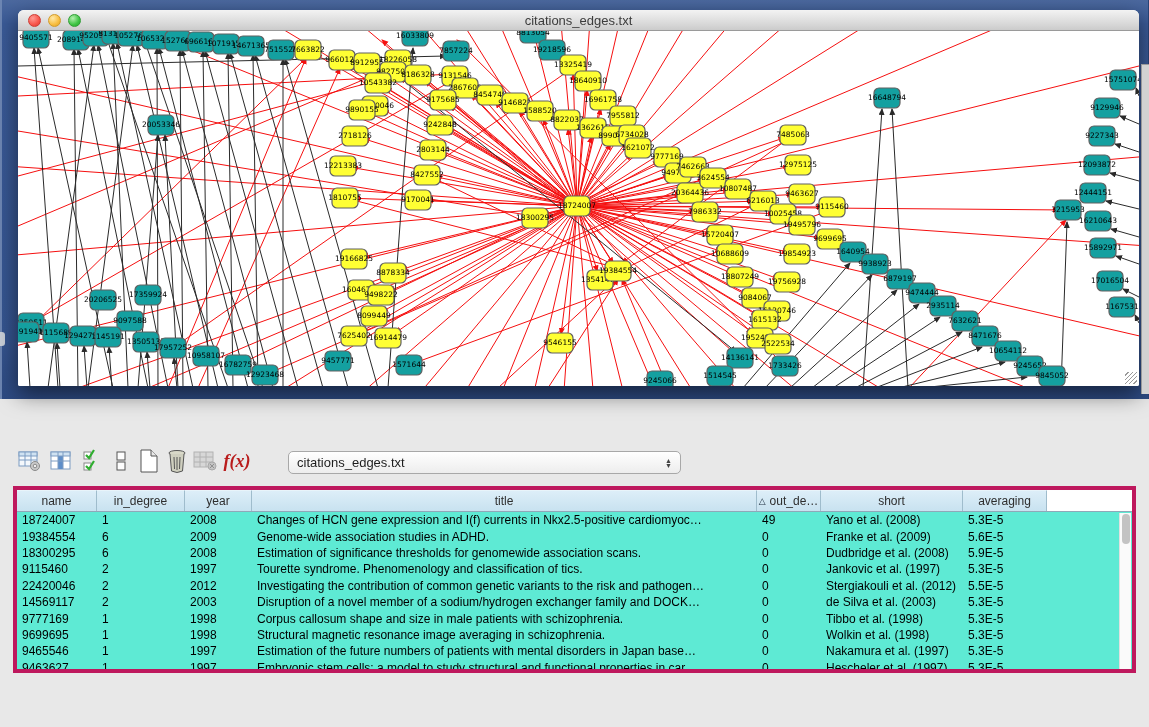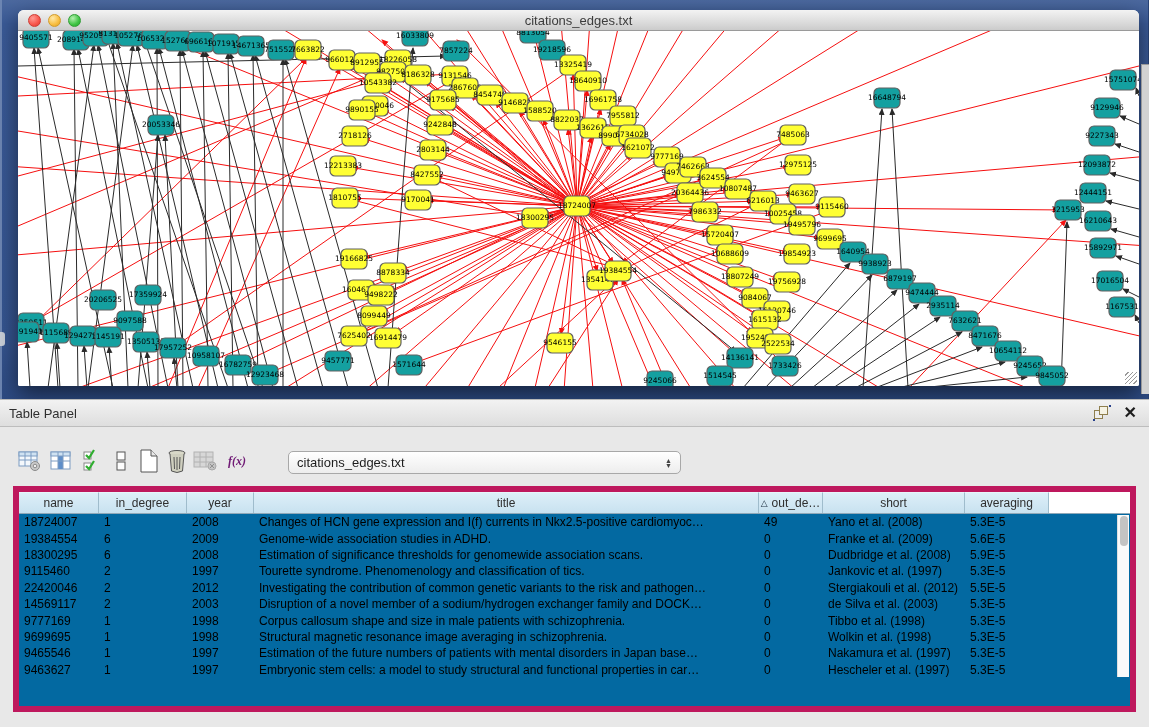--- a/index.html
+++ b/index.html
@@ -38,29 +38,29 @@
   .panelbar .spacer { flex:1; }
   .float-ic { width:16px; height:14px; position:relative; margin-right:14px; cursor:pointer; }
   .float-ic .sq1 { position:absolute; left:0; top:4px; width:9px; height:9px; border:1px solid #8f7f4e; background:#eee; }
   .float-ic .sq2 { position:absolute; left:5px; top:0; width:9px; height:9px; border:1px solid #8f7f4e; background:#f6f3e4; }
   .float-ic .d1,.float-ic .d2 { position:absolute; width:2px; height:2px; background:#27408b; }
   .float-ic .d1 { left:-1px; top:13px; } .float-ic .d2 { right:-1px; top:-1px; }
   .close-ic { font-size:16px; font-weight:bold; color:#1d1d1d; margin-right:12px; cursor:pointer; line-height:14px; }
 
   .toolbar { position:absolute; left:0; top:428px; width:1149px; height:58px; background:#e8e8e8; }
   .tool { position:absolute; top:20px; width:26px; height:26px; display:flex; align-items:center; justify-content:center; cursor:pointer; }
-  .fx { font-family:"Liberation Serif", serif; font-style:italic; font-weight:bold; font-size:12px; color:#701a75; }
+  .fx { font-family:"Liberation Serif", serif; font-style:italic; font-weight:bold; font-size:18px; color:#b91c1c; }
   .dropdown { position:absolute; left:288px; top:23px; width:393px; height:23px;
     background:linear-gradient(180deg,#ffffff,#ededed); border:1px solid #a8a8a8; border-radius:5px;
     display:flex; align-items:center; font-size:13px; color:#1d1d1d; padding:0 8px; cursor:pointer; }
   .dropdown .val { flex:1; }
   .stepper { display:flex; flex-direction:column; line-height:5px; font-size:7px; color:#444; }
 
-  .tablewrap { position:absolute; left:13px; top:486px; width:1123px; height:226px;
-    background:#0369a1; border:6px solid #be185d; overflow:hidden; }
+  .tablewrap { position:absolute; left:13px; top:486px; width:1123px; height:187px;
+    background:#5eead4; border:4px solid #be185d; overflow:hidden; }
   .thead { display:flex; height:22px; border-bottom:1px solid #8fa8b8; }
   .th { background:linear-gradient(180deg,#ddeef8,#c8e2f0); border-right:1px solid #9fbccc; border-top:1px solid #e8f4fa;
     font-size:12px; color:#2e2e2e; display:flex; align-items:center; justify-content:center; overflow:hidden; white-space:nowrap; cursor:pointer; }
   .th .tri { font-size:9px; margin-right:4px; color:#234; }
   .th.filler { background:#fff; border-right:none; border-top:none; cursor:default; }
   .trow { display:flex; height:16.4px; }
   .td { font-size:12px; color:#000; padding-left:5px; overflow:hidden; white-space:nowrap; display:flex; align-items:center; cursor:default; }
   .vscroll { position:absolute; right:1px; top:23px; width:12px; height:162px; background:#fafafa; border-left:1px solid #e0e0e0; }
   .vthumb { position:absolute; left:2px; top:1px; width:8px; height:30px; background:#c3c3c3; border-radius:4px; cursor:pointer; }
 
@@ -786,31 +786,20 @@
               <rect x="629" y="340" width="26" height="20" rx="5" ry="5" fill="#14a0a0" stroke="#606060" stroke-width="1.2"></rect>
               <text x="642" y="352" text-anchor="middle" font-size="7.5" fill="#000" font-family="&quot;DejaVu Sans&quot;, sans-serif">9245066</text>
             </g>
           </svg>
       </div>
       <div class="grip"></div>
     </div>
     <div class="side-strip"></div>
   </div>
 
-  <div class="panelbar">
-    <span class="ptitle">Table Panel</span>
-    <span class="spacer"></span>
-    <span class="float-ic">
-        <span class="sq1"></span>
-        <span class="sq2"></span>
-        <span class="d1"></span>
-        <span class="d2"></span>
-      </span>
-    <span class="close-ic">✕</span>
-  </div>
 
   <div class="toolbar">
     <div class="tool" style="left:16px">
       <svg width="24" height="22">
           <rect x="2" y="2" width="18" height="14" fill="#f4f8fc" stroke="#7d9cc2"></rect>
           <rect x="2" y="2" width="18" height="4" fill="#cfe2f2" stroke="#7d9cc2"></rect>
           <line x1="8" y1="2" x2="8" y2="16" stroke="#7d9cc2"></line>
           <line x1="14" y1="2" x2="14" y2="16" stroke="#7d9cc2"></line>
           <line x1="2" y1="10" x2="20" y2="10" stroke="#7d9cc2"></line>
           <circle cx="18" cy="16" r="4.5" fill="#c9c9c9" stroke="#8a8a8a"></circle>

